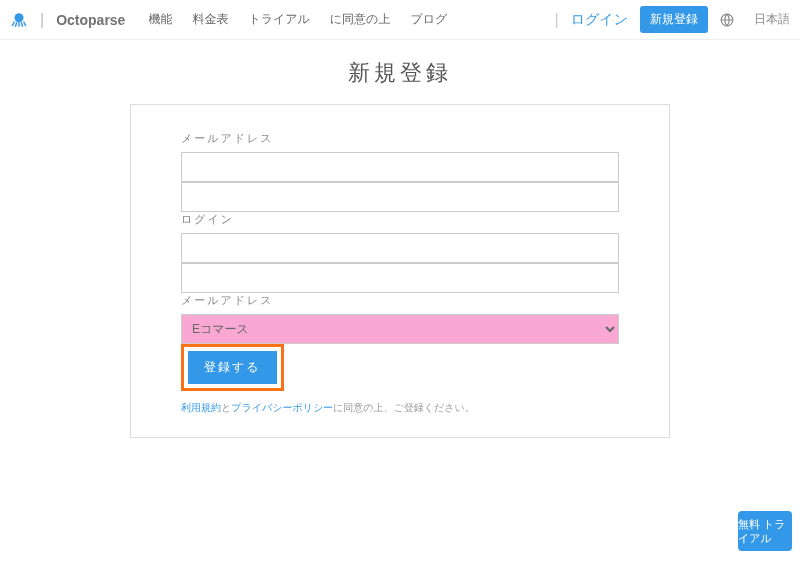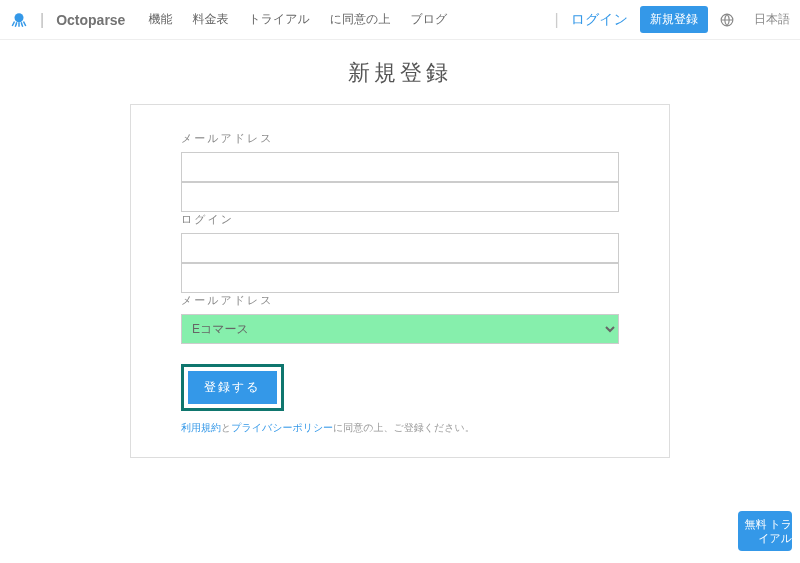--- a/index.html
+++ b/index.html
@@ -15,27 +15,27 @@
 .vsep { color: #ccc; }
 .login { color: #3498e8; font-size: 14px; cursor: pointer; }
 .register-btn { background: #3498e8; color: #fff; padding: 5px 10px; border-radius: 3px; font-size: 12px; cursor: pointer; }
 .lang { display: flex; align-items: center; gap: 20px; color: #888; font-size: 12px; cursor: pointer; }
 .globe { width: 14px; height: 14px; }
 .title { text-align: center; font-size: 22px; color: #555; font-weight: 400; margin: 18px 0 16px; letter-spacing: 4px; }
 .card { border: 1px solid #ddd; width: 540px; margin: 0 auto; padding: 26px 50px 22px; }
 .form-group { margin-bottom: 0; }
 .form-label { font-size: 11px; color: #888; letter-spacing: 2px; margin-bottom: 6px; display: block; }
 .form-input { width: 100%; height: 30px; border: 1px solid #ccc; padding: 0 8px; font-size: 12px; background: #fff; }
-.form-select { width: 100%; height: 30px; border: 1px solid #ccc; padding: 0 6px; font-size: 12px; color: #666; background: #86efac; appearance: auto; }
-.submit-wrap { margin-top: 20px; display: inline-block; border: 3px solid #0f766e; padding: 4px; }
+.form-select { width: 100%; height: 30px; border: 1px solid #ccc; padding: 0 6px; font-size: 12px; color: #666; background: #f9a8d4; appearance: auto; }
+.submit-wrap { display: inline-block; border: 3px solid #f97316; padding: 4px; }
 .submit-btn { background: #3498e8; color: #fff; border: none; padding: 8px 16px; font-size: 12px; letter-spacing: 2px; cursor: pointer; }
 .terms { font-size: 10px; color: #999; margin-top: 10px; }
 .terms a { color: #3498e8; text-decoration: none; cursor: pointer; }
 .float-btns { position: absolute; right: 8px; bottom: 12px; display: flex; flex-direction: column; gap: 10px; }
-.float-btn { background: #3498e8; color: #fff; font-size: 11px; width: 54px; height: 40px; border-radius: 4px; display: flex; align-items: center; justify-content: center; text-align: right; cursor: pointer; line-height: 1.3; }
+.float-btn { background: #3498e8; color: #fff; font-size: 11px; width: 54px; height: 40px; border-radius: 4px; display: flex; align-items: center; justify-content: center; text-align: left; cursor: pointer; line-height: 1.3; }
 </style>
 </head>
 <body>
 
 <div class="header">
   <div class="logo-wrap">
     <svg class="logo-icon" viewBox="0 0 24 24" fill="#3498e8">
         <circle cx="12" cy="9" r="6"></circle>
         <path d="M6 14 Q4 18 3 20 M9 15 Q8 19 7 21 M12 15 Q12 19 12 21 M15 15 Q16 19 17 21 M18 14 Q20 18 21 20" stroke="#3498e8" stroke-width="2" fill="none"></path>
       </svg>

